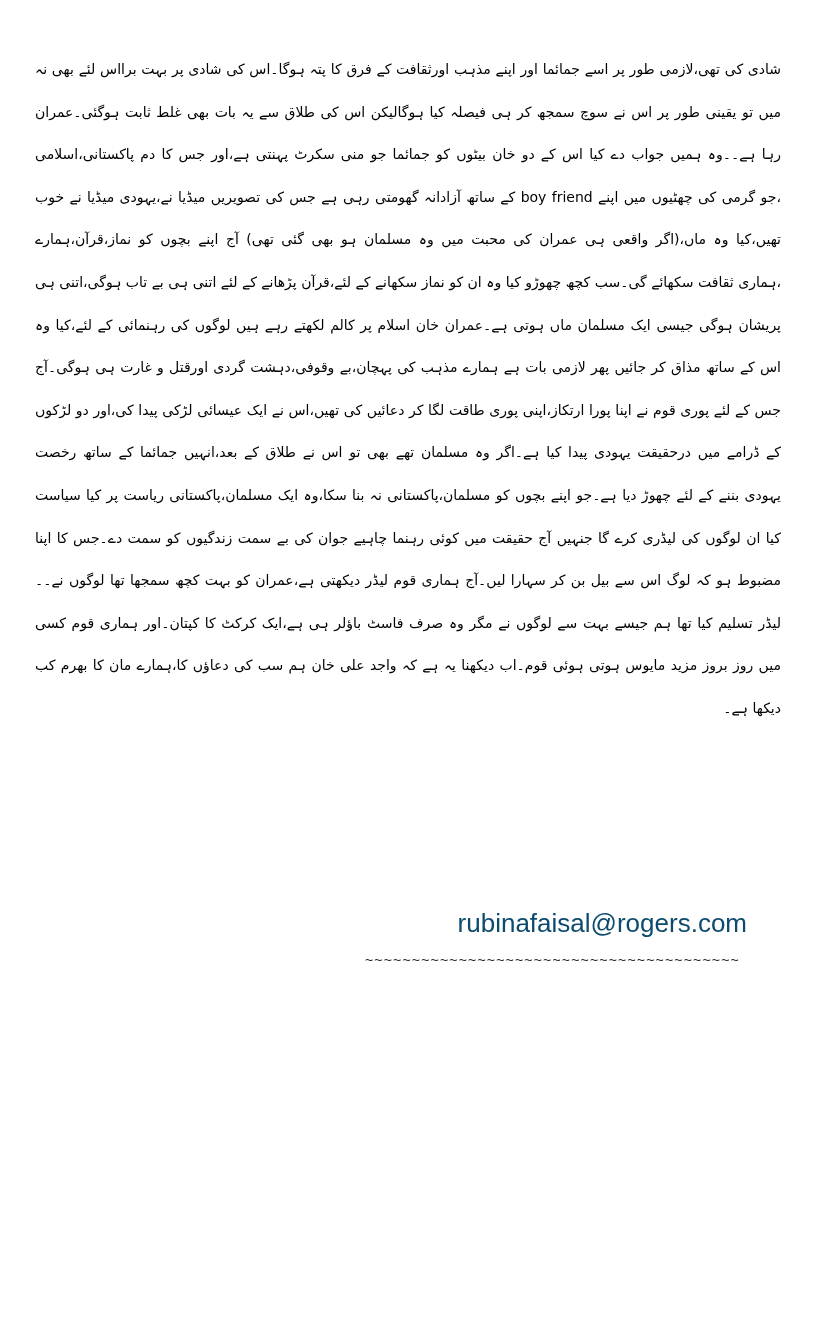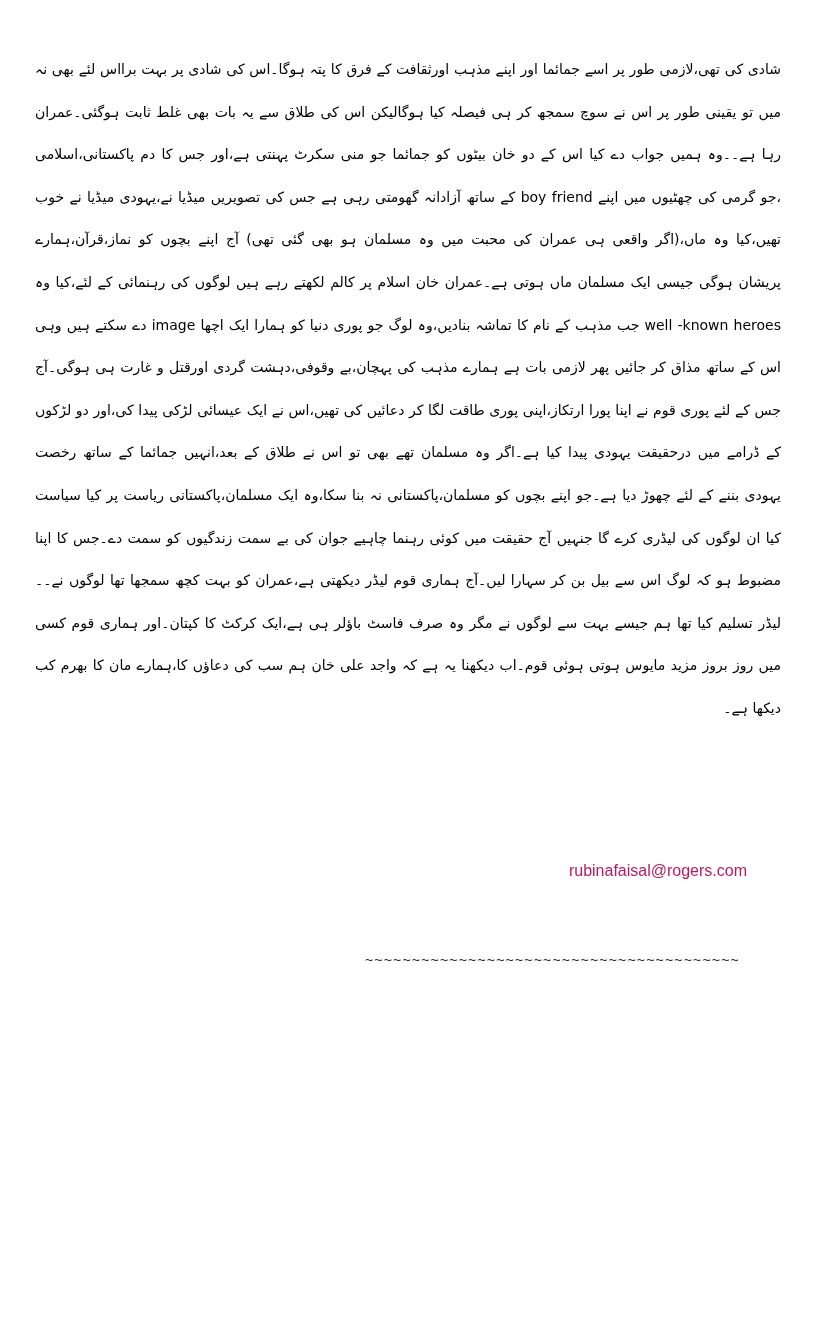--- a/index.html
+++ b/index.html
@@ -35,27 +35,27 @@
     text-align: justify;
     text-align-last: justify;
     text-justify: inter-word;
   }
   .urdu-line.last-line {
     text-align: right;
     text-align-last: right;
   }
   .email-line {
     position: absolute;
-    top: 856px;
+    top: 908px;
     right: 69px;
     direction: ltr;
     font-family: "Liberation Sans", sans-serif;
-    font-size: 16px;
+    font-size: 26px;
     line-height: 30px;
-    color: #be185d;
+    color: #0c4a6e;
   }
   .tilde-divider {
     position: absolute;
     top: 952px;
     right: 76px;
     direction: ltr;
     font-family: "Liberation Sans", sans-serif;
     font-size: 14px;
     letter-spacing: 1.2px;
     color: #1a1a1a;
@@ -66,22 +66,22 @@
 <body>
 
 <div class="page">
 
   <div class="text-block">
     <div class="urdu-line">شادی کی تھی،لازمی طور پر اسے جمائما اور اپنے مذہب اورثقافت کے فرق کا پتہ ہوگا۔اس کی شادی پر بہت برااس لئے بھی نہ لگا کہ اس عمر</div>
     <div class="urdu-line">میں تو یقینی طور پر اس نے سوچ سمجھ کر ہی فیصلہ کیا ہوگالیکن اس کی طلاق سے یہ بات بھی غلط ثابت ہوگئی۔عمران قرآن شریف کا ترجمہ پڑھتا</div>
     <div class="urdu-line">رہا ہے۔۔وہ ہمیں جواب دے کیا اس کے دو خان بیٹوں کو جمائما جو منی سکرٹ پہنتی ہے،اور جس کا دم پاکستانی،اسلامی ماحول میں گھٹتا تھا</div>
     <div class="urdu-line">،جو گرمی کی چھٹیوں میں اپنے boy friend کے ساتھ آزادانہ گھومتی رہی ہے جس کی تصویریں میڈیا نے،یہودی میڈیا نے خوب چھاپیں</div>
     <div class="urdu-line">تھیں،کیا وہ ماں،(اگر واقعی ہی عمران کی محبت میں وہ مسلمان ہو بھی گئی تھی) آج اپنے بچوں کو نماز،قرآن،ہمارے رسول،ہمارے عقیدے</div>
+    <div class="urdu-line">،ہماری ثقافت سکھائے گی۔سب کچھ چھوڑو کیا وہ ان کو نماز سکھانے کے لئے،قرآن پڑھانے کے لئے اتنی ہی بے تاب ہوگی،اتنی ہی</div>
     <div class="urdu-line">پریشان ہوگی جیسی ایک مسلمان ماں ہوتی ہے۔عمران خان اسلام پر کالم لکھتے رہے ہیں لوگوں کی رہنمائی کے لئے،کیا وہ اپنے بچوں کو اسلام</div>
-    <div class="urdu-line">well -known heroes جب مذہب کے نام کا تماشہ بنادیں،وہ لوگ جو پوری دنیا کو ہمارا ایک اچھا image دے سکتے ہیں وہی</div>
     <div class="urdu-line">اس کے ساتھ مذاق کر جائیں پھر لازمی بات ہے ہمارے مذہب کی پہچان،بے وقوفی،دہشت گردی اورقتل و غارت ہی ہوگی۔آج وہ خان</div>
     <div class="urdu-line">جس کے لئے پوری قوم نے اپنا پورا ارتکاز،اپنی پوری طاقت لگا کر دعائیں کی تھیں،اس نے ایک عیسائی لڑکی پیدا کی،اور دو لڑکوں کو مسلمانی</div>
     <div class="urdu-line">کے ڈرامے میں درحقیقت یہودی پیدا کیا ہے۔اگر وہ مسلمان تھے بھی تو اس نے طلاق کے بعد،انہیں جمائما کے ساتھ رخصت کرکے،انہیں</div>
     <div class="urdu-line">یہودی بننے کے لئے چھوڑ دیا ہے۔جو اپنے بچوں کو مسلمان،پاکستانی نہ بنا سکا،وہ ایک مسلمان،پاکستانی ریاست پر کیا سیاست کرتا ہے اور</div>
     <div class="urdu-line">کیا ان لوگوں کی لیڈری کرے گا جنہیں آج حقیقت میں کوئی رہنما چاہیے جوان کی بے سمت زندگیوں کو سمت دے۔جس کا اپنا کردار اتنا</div>
     <div class="urdu-line">مضبوط ہو کہ لوگ اس سے بیل بن کر سہارا لیں۔آج ہماری قوم لیڈر دیکھتی ہے،عمران کو بہت کچھ سمجھا تھا لوگوں نے۔۔شائد اسے بہت بڑا</div>
     <div class="urdu-line">لیڈر تسلیم کیا تھا ہم جیسے بہت سے لوگوں نے مگر وہ صرف فاسٹ باؤلر ہی ہے،ایک کرکٹ کا کپتان۔اور ہماری قوم کسی سچے لیڈر کی تلاش</div>
     <div class="urdu-line">میں روز بروز مزید مایوس ہوتی ہوئی قوم۔اب دیکھنا یہ ہے کہ واجد علی خان ہم سب کی دعاؤں کا،ہمارے مان کا بھرم کب توڑتے</div>
     <div class="urdu-line last-line">دیکھا ہے۔</div>
   </div>

